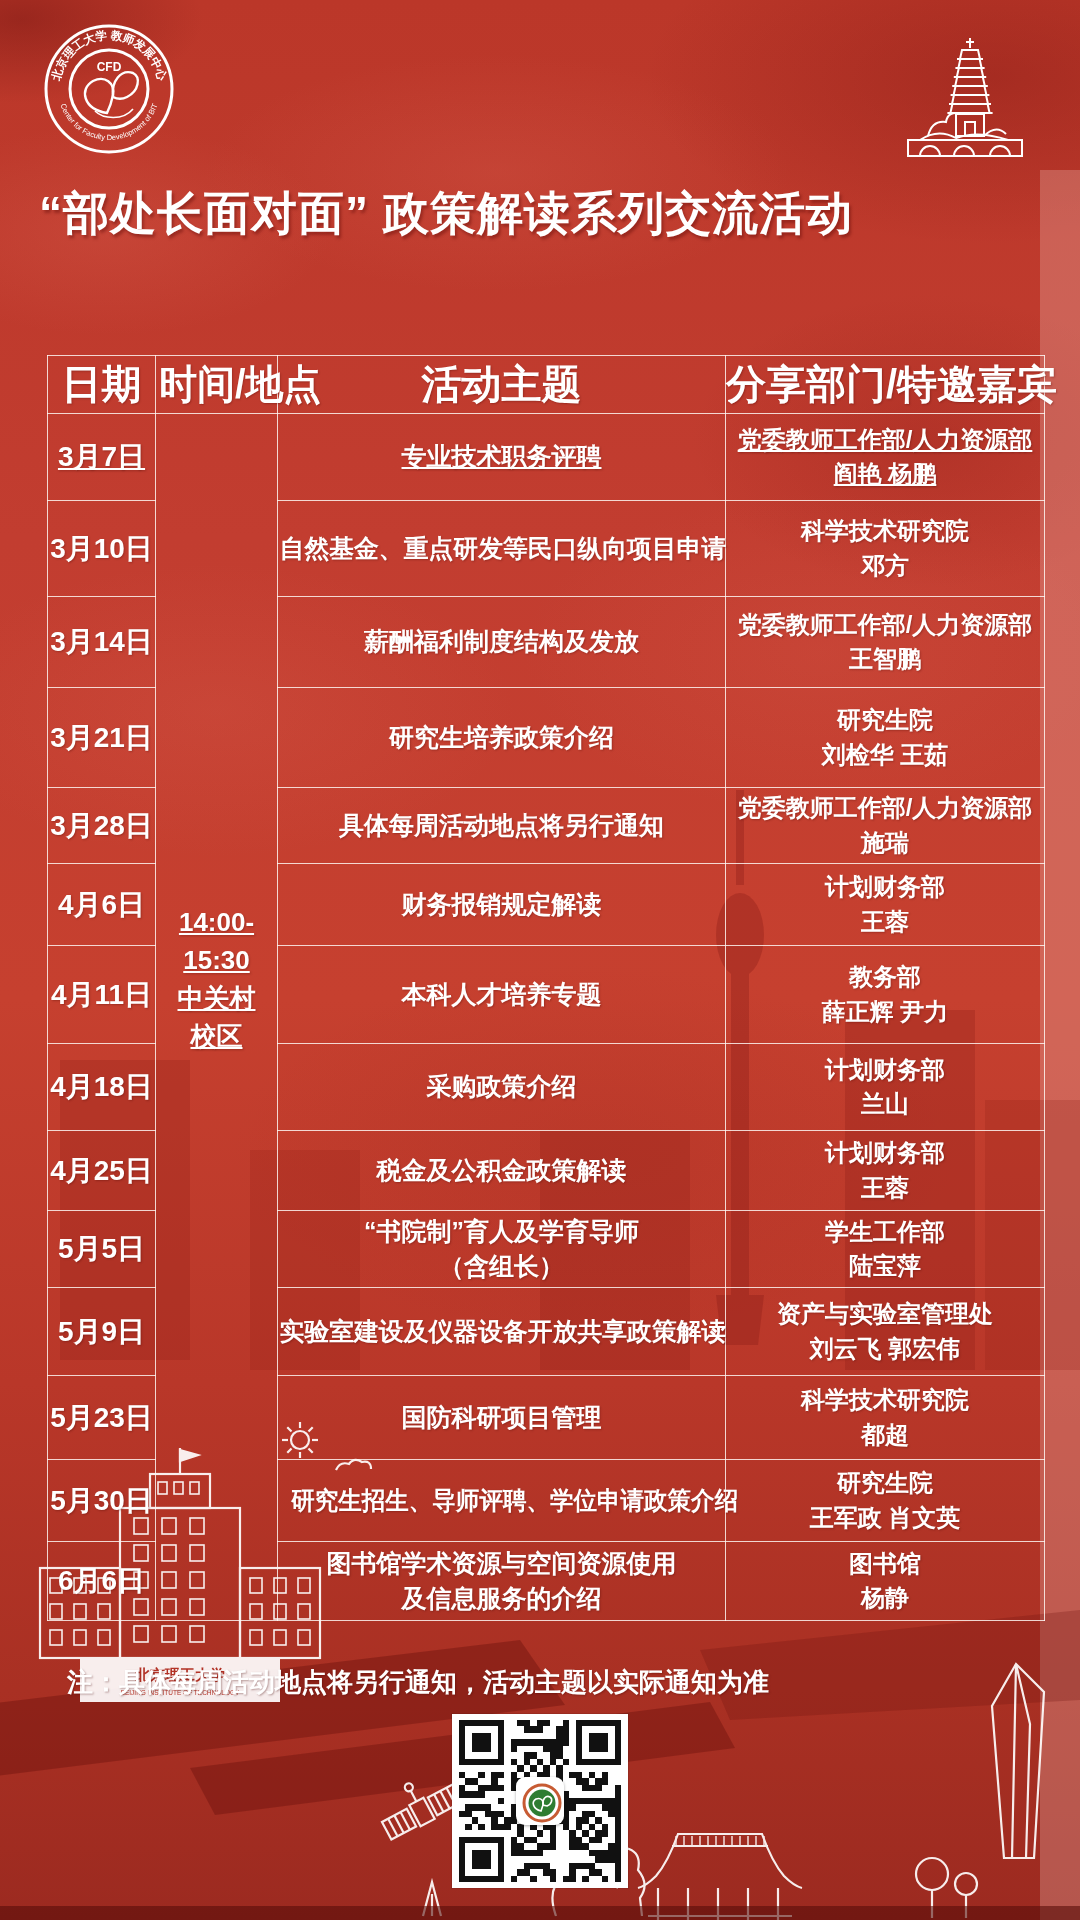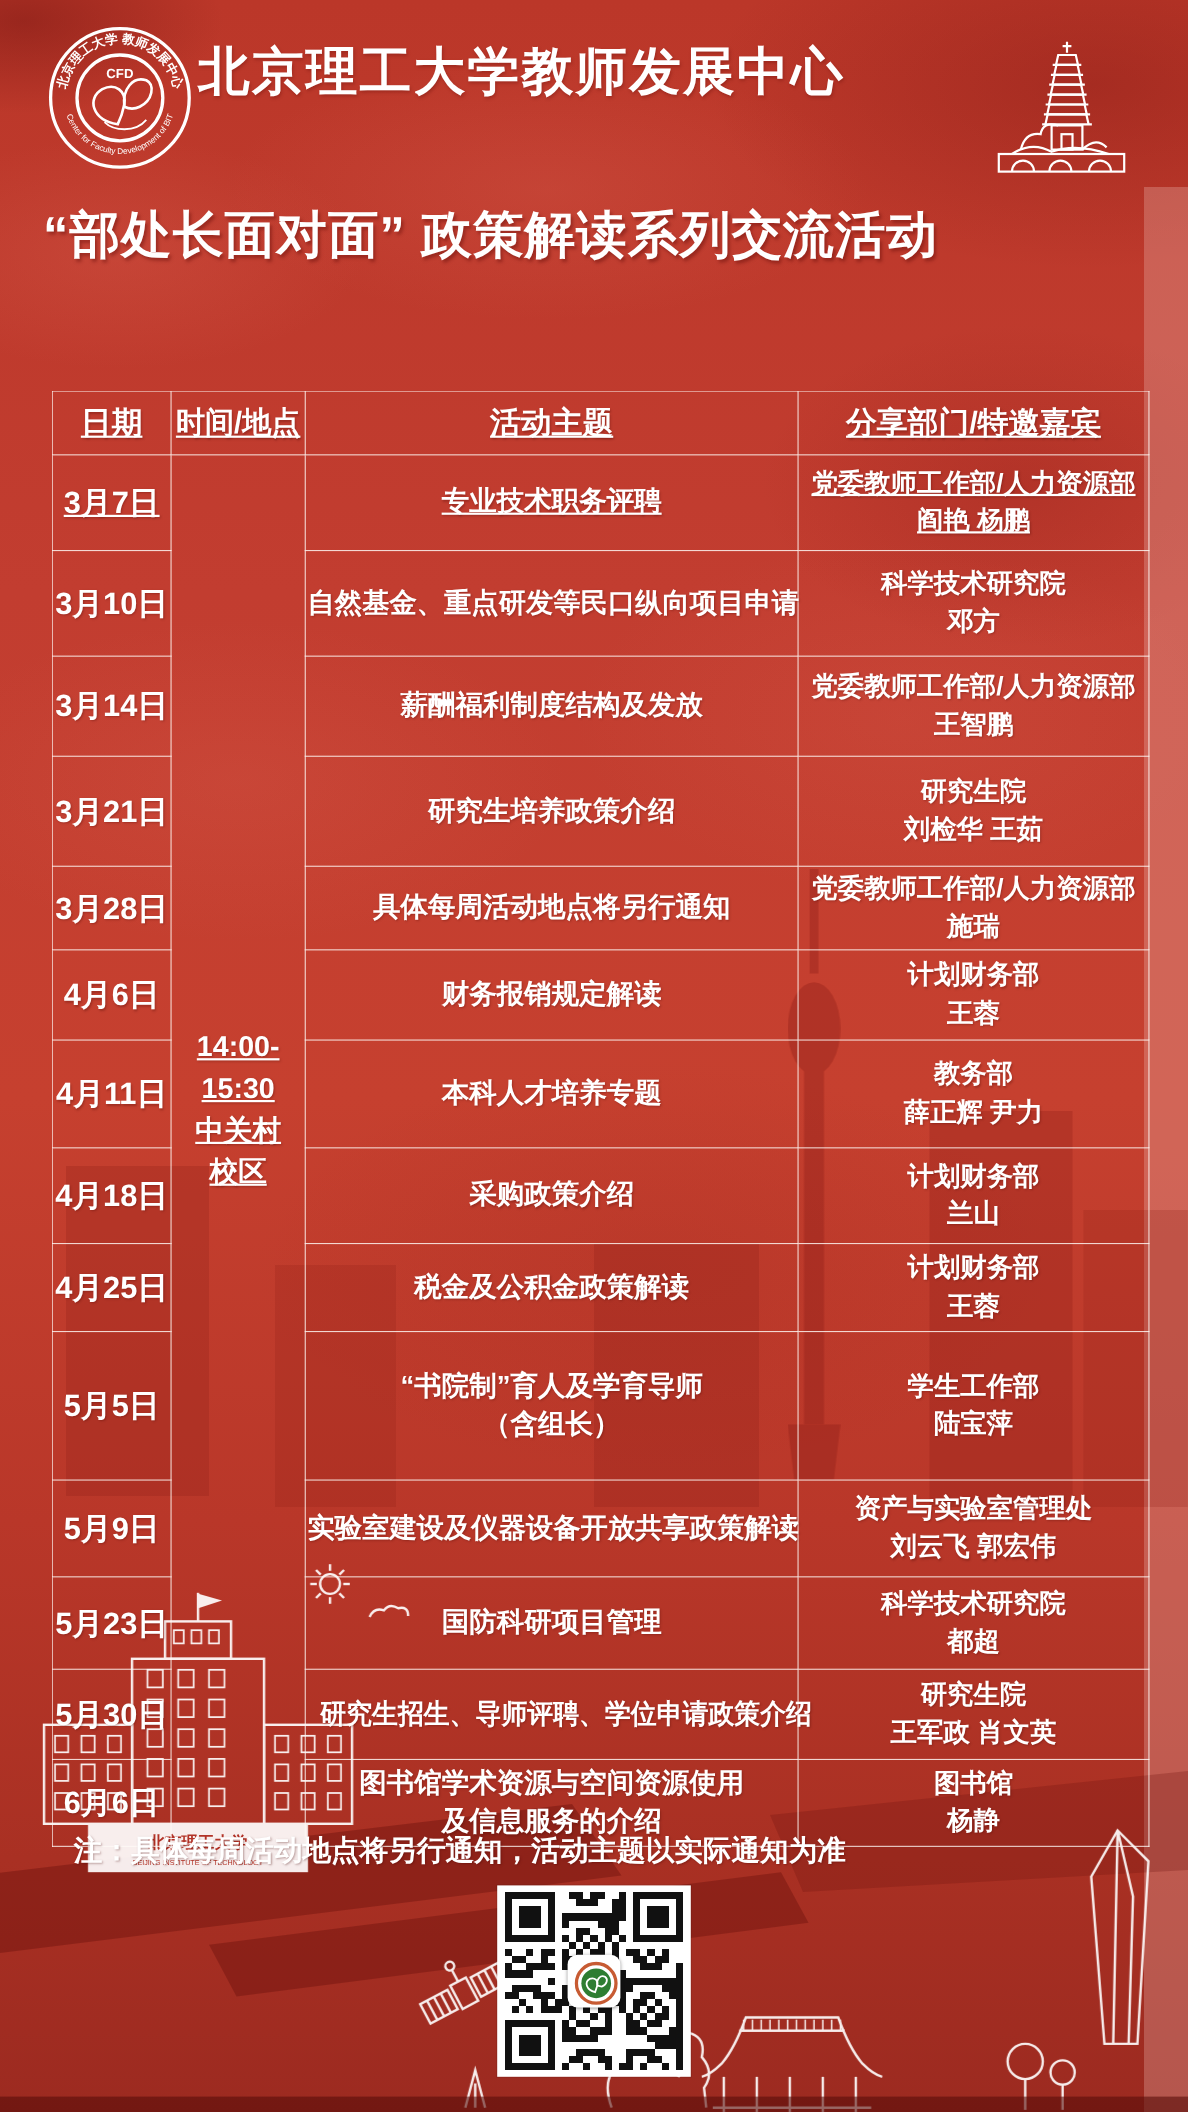--- a/index.html
+++ b/index.html
@@ -28,21 +28,21 @@
 
   
   .main-title{left:0;width:892px;top:183px;text-align:center;font-size:46px;font-weight:bold;letter-spacing:1px;
     text-shadow:2px 3px 3px rgba(90,8,4,0.40);}
 
   
   table.sched{position:absolute;z-index:2;left:47px;top:355px;width:997px;border-collapse:collapse;table-layout:fixed;}
   table.sched td, table.sched th{border:1px solid rgba(255,250,246,0.82);padding:0;text-align:center;vertical-align:middle;
     font-weight:bold;text-shadow:1px 1px 2px rgba(70,5,2,0.30);}
   tr.head{height:58px;}
-  tr.head th{font-size:28px;text-decoration:underline;}
+  tr.head th{font-size:40px;}
   th.th-time{font-size:24px;}
   .c-date{font-size:28px;}
   .c-topic{font-size:25px;}
   .c-guest{font-size:24px;}
   .c-time{font-size:26px;}
   .time-block{position:relative;top:-38px;}
   .time-block .line{line-height:38px;}
   .line{display:block;width:100%;white-space:nowrap;line-height:1.42;transform-origin:50% 50%;}
 
   
@@ -223,21 +223,20 @@
     <text font-size="11.5" font-weight="bold" fill="#fff"><textPath href="#arcTop" startOffset="50%" text-anchor="middle">北京理工大学 教师发展中心</textPath></text>
     <text font-size="7.5" fill="#fff"><textPath href="#arcBot" startOffset="50%" text-anchor="middle">Center for Faculty Development of BIT</textPath></text>
     <text x="0" y="-18" text-anchor="middle" font-size="12" font-weight="bold" fill="#fff">CFD</text>
     <g stroke="#fff" stroke-width="2.4" fill="none">
       <path d="M-2,24 C-26,20 -30,0 -16,-8 C-4,-14 6,-6 4,6 C2,16 0,20 -2,24 Z"></path>
       <path d="M4,8 C2,-8 12,-20 24,-16 C32,-12 30,2 18,8 C12,11 8,10 4,8 Z"></path>
       <path d="M-14,22 C-6,30 14,32 24,20" stroke-width="1.6"></path>
     </g>
   </svg>
 
-  <div class="fg hdr-cn">北京理工大学教师发展中心</div>
 
   <svg class="fg pagoda-svg" width="132" height="122" viewBox="0 0 132 122">
     <g stroke="#fff" stroke-width="2" fill="none">
       <line x1="72" y1="2" x2="72" y2="12"></line>
         <line x1="68" y1="6" x2="76" y2="6"></line>
       <g id="pagoda-tiers">
           <line x1="59" y1="23" x2="85" y2="23"></line>
           <path d="M62,23 L64,14 L80,14 L82,23"></path>
           <line x1="57.4" y1="32" x2="86.6" y2="32"></line>
           <path d="M60.4,32 L62.4,23 L81.6,23 L83.6,32"></path>
@@ -394,21 +393,21 @@
             <div class="line fit">4月25日</div>
           </td>
       <td class="c-topic">
             <div class="line fit">税金及公积金政策解读</div>
           </td>
       <td class="c-guest">
             <div class="line fit">计划财务部</div>
             <div class="line fit">王蓉</div>
           </td>
     </tr>
-        <tr style="height: 135px;">
+        <tr style="height: 77px;">
       <td class="c-date">
             <div class="line fit">5月5日</div>
           </td>
       <td class="c-topic">
             <div class="line fit">“书院制”育人及学育导师</div>
             <div class="line fit">（含组长）</div>
           </td>
       <td class="c-guest">
             <div class="line fit">学生工作部</div>
             <div class="line fit">陆宝萍</div>

